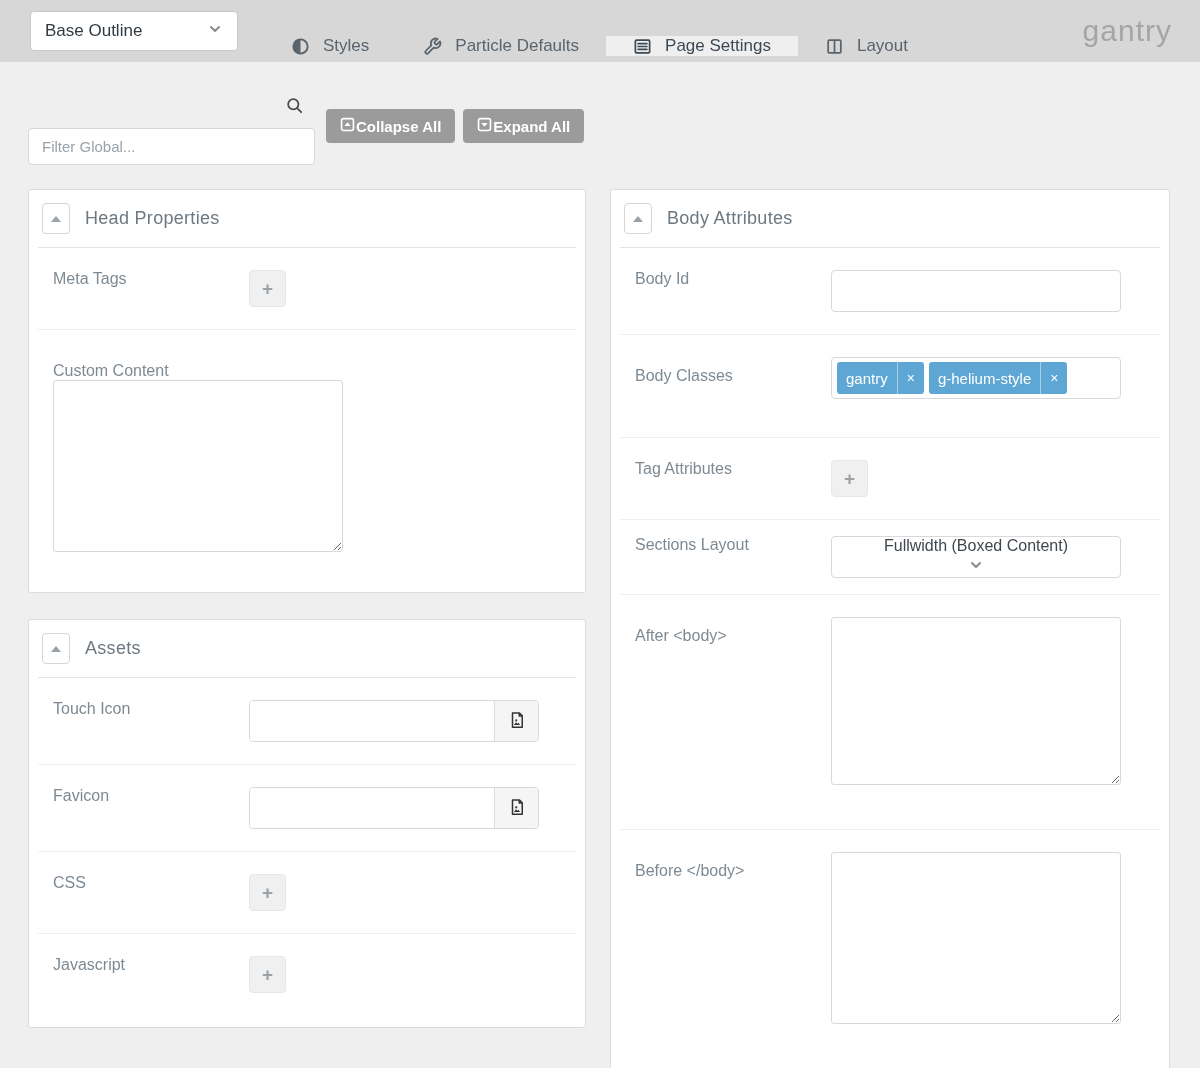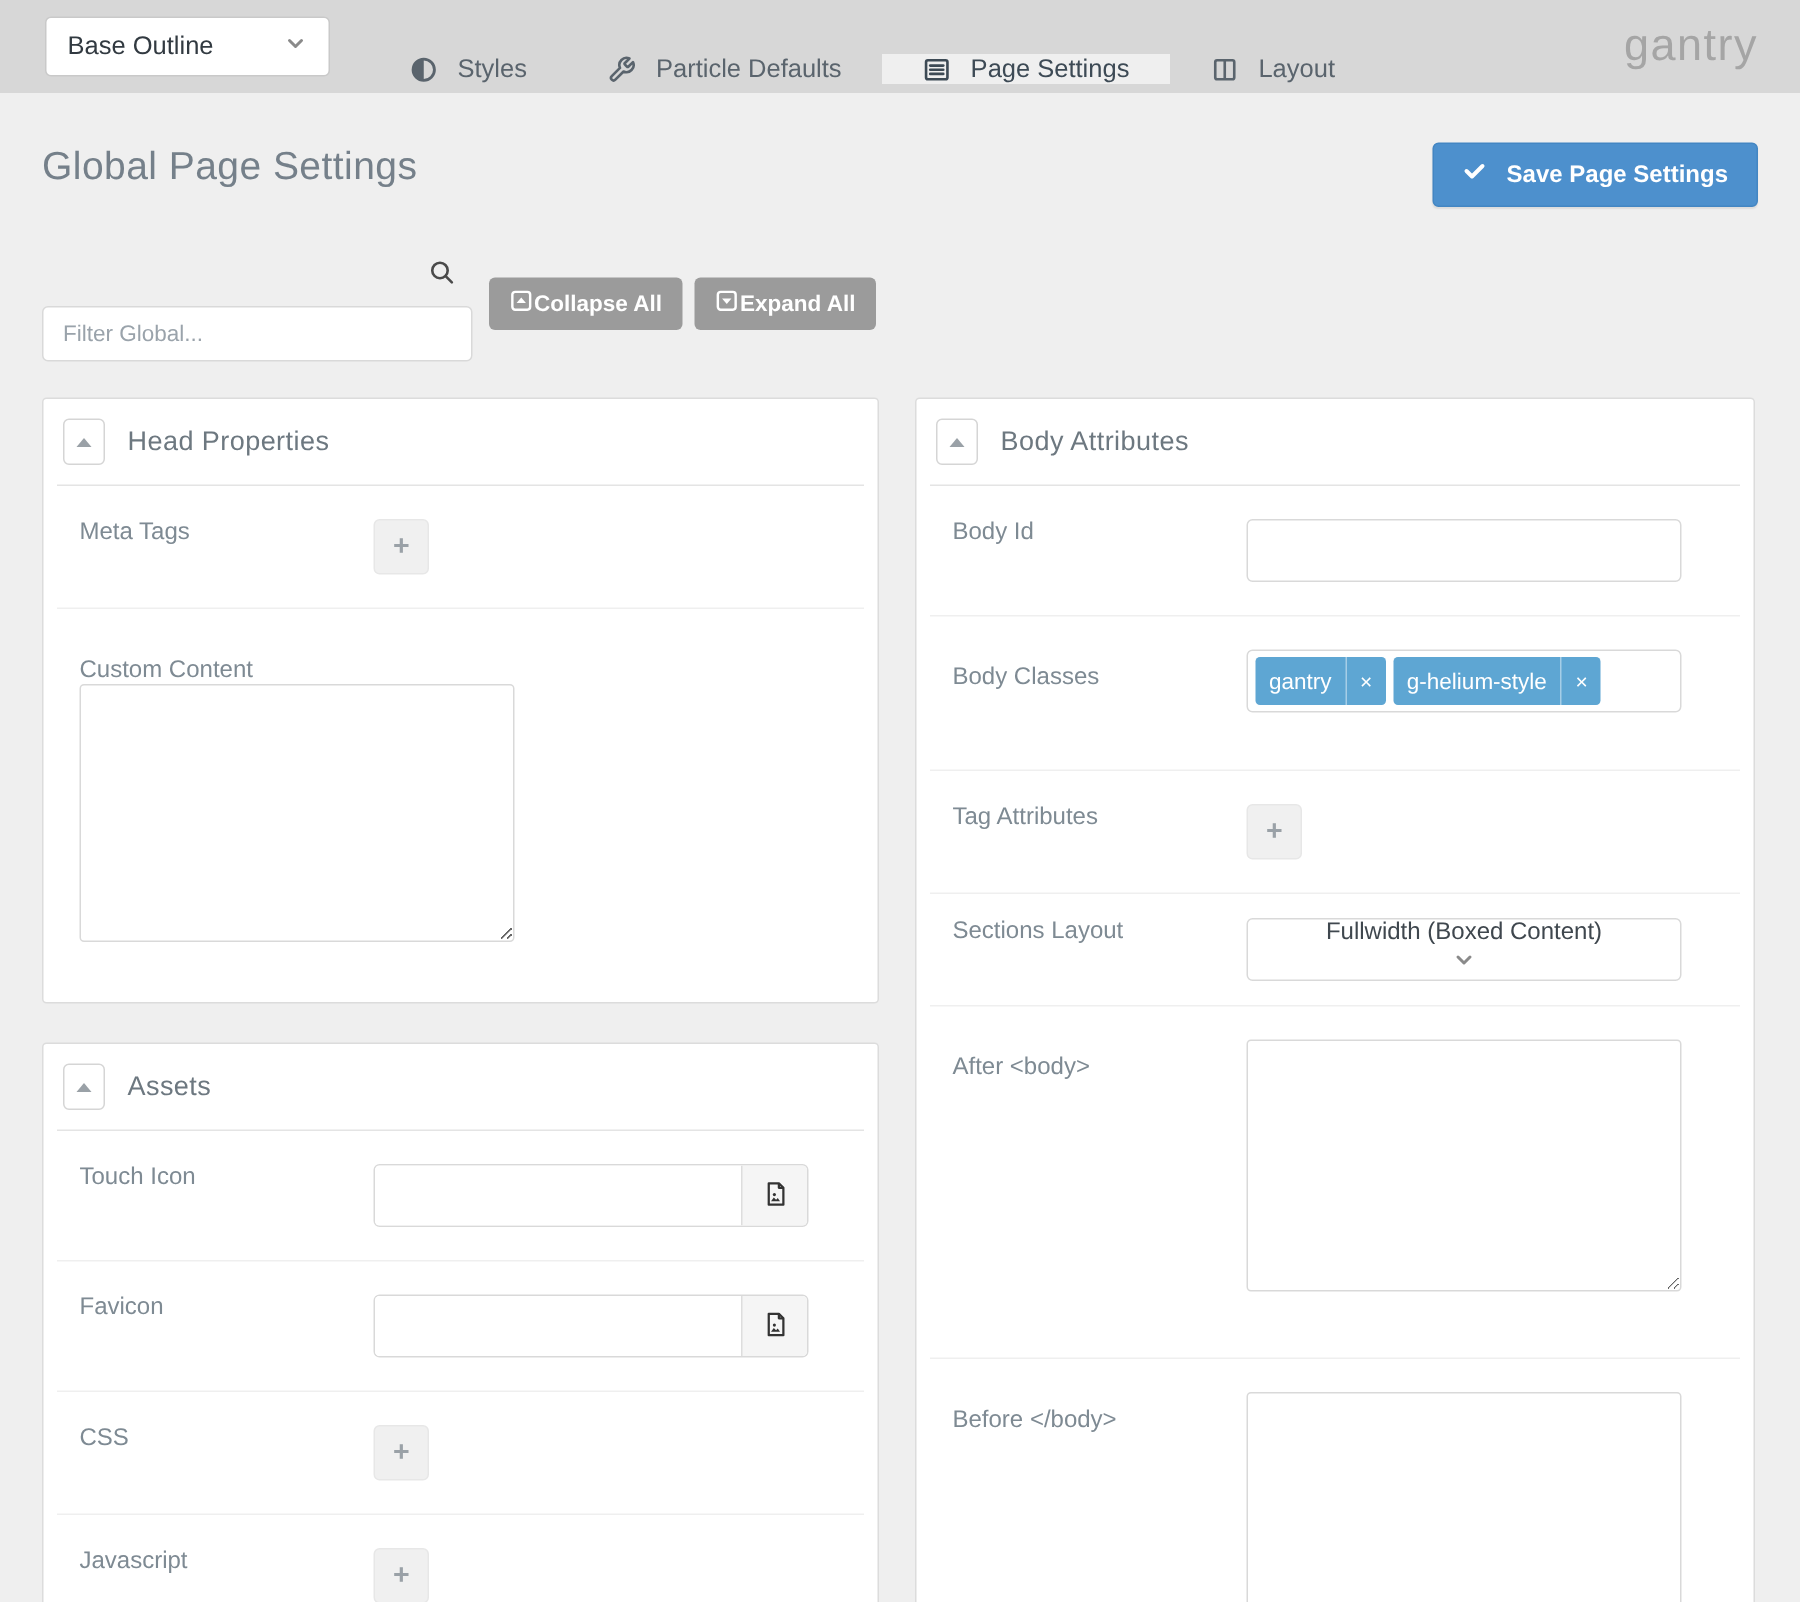--- a/index.html
+++ b/index.html
@@ -1,21 +1,21 @@
 <!DOCTYPE html>
 <html><head>
 <meta charset="utf-8">
 <style>
   * { margin:0; padding:0; box-sizing:border-box; }
   html,body { width:1200px; height:1068px; overflow:hidden; background:#efefef;
               font-family:"Liberation Sans", sans-serif; }
 
   
   .navbar { height:62px; background:#d7d7d7; display:flex; align-items:stretch; }
-  .outline-select { margin:11px 0 11px 30px; width:190px; background:#fff; border:1px solid #c9c9c9;
+  .outline-select { margin:11px 0 11px 30px; width:208px; background:#fff; border:1px solid #c9c9c9;
                     border-radius:4px; display:flex; align-items:center; justify-content:space-between;
                     padding:0 14px; cursor:pointer; }
   .outline-select .val { font-size:17px; color:#323a41; }
   .nav-tabs { display:flex; align-items:center; margin-left:26px;margin-top:30px; }
   .nav-tab { display:flex; align-items:center; gap:13px; padding:0 27px; font-size:17px;
              color:#5a646d; cursor:pointer; }
   .nav-tab.active { background:#efefef; color:#3d4a55; }
   .nav-tab svg { display:block; }
   .logo { margin-left:auto; margin-right:28px; align-self:center; font-size:30px; color:#a5a5a5;
           font-weight:400; letter-spacing:1px; }
@@ -141,31 +141,20 @@
       </span>
       <span>Layout</span>
     </div>
   </div>
 
   <div class="logo">gantry</div>
 </div>
 
 <div class="content">
 
-  <div class="page-head">
-    <div class="page-title">Global Page Settings</div>
-    <button class="btn-save">
-      <span>
-        <svg width="16" height="16" viewBox="0 0 24 24" fill="none" stroke="#fff" stroke-width="4" stroke-linecap="round" stroke-linejoin="round">
-            <polyline points="20 7 9.5 17.5 4 12"></polyline>
-          </svg>
-      </span>
-      <span>Save Page Settings</span>
-    </button>
-  </div>
 
   <div class="toolbar">
     <div class="filter-wrap">
       <input type="text" placeholder="Filter Global..." style="">
       <span class="search-ic">
         <svg width="19" height="19" viewBox="0 0 24 24" fill="none" stroke="#4a4a4a" stroke-width="2.2" stroke-linecap="round">
             <circle cx="10.5" cy="10.5" r="6.5"></circle>
             <line x1="15.5" y1="15.5" x2="20.5" y2="20.5"></line>
           </svg>
       </span>

